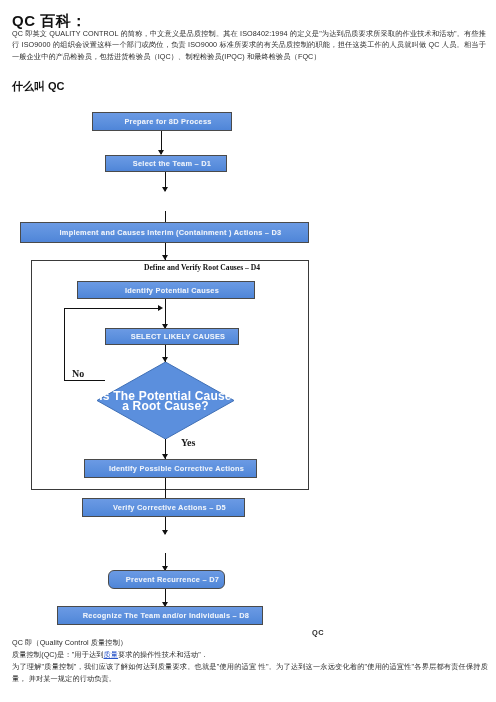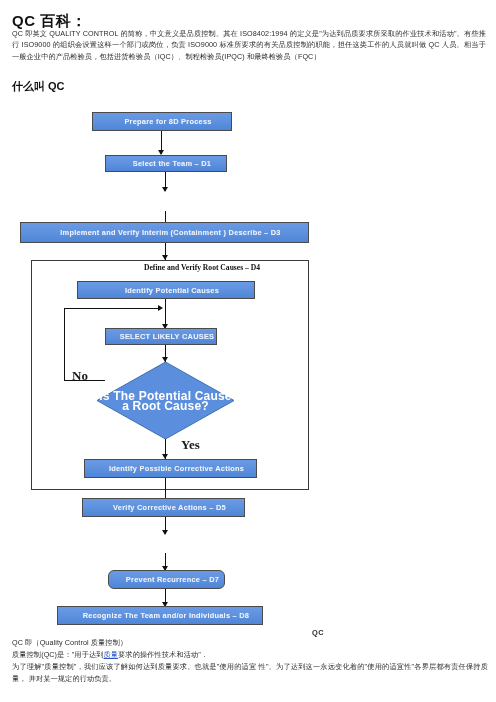--- a/index.html
+++ b/index.html
@@ -138,21 +138,21 @@
     position: absolute;
     width: 0;
     height: 0;
     border-top: 3px solid transparent;
     border-bottom: 3px solid transparent;
     border-left: 5px solid #111111;
   }
 
   .edge-label {
     position: absolute;
-    font-size: 13px;
+    font-size: 10px;
     font-weight: bold;
     color: #1a1a1a;
     font-family: "Liberation Serif", "DejaVu Serif", serif;
     white-space: nowrap;
   }
 
   .caption {
     position: absolute;
     font-size: 7.4px;
     font-weight: bold;
@@ -195,41 +195,41 @@
   <div class="node lightgrad" style="left:105px; top:55px; width:122px; height:17px;">
     <span>Select the Team – D1</span>
   </div>
   <div class="vline" style="left:165px; top:72px; height:19px;"></div>
   <div class="arrow-down" style="left:162px; top:87px;"></div>
 
   <div class="vline" style="left:165px; top:111px; height:17px;"></div>
   <div class="arrow-down" style="left:162px; top:124px;"></div>
 
   <div class="node lightgrad" style="left:20px; top:122px; width:289px; height:21px;">
-    <span>Implement and Verify Interim (Containment ) Describe – D3</span>
+    <span>Implement and Causes Interim (Containment ) Actions – D3</span>
   </div>
   <div class="vline" style="left:165px; top:143px; height:17px;"></div>
   <div class="arrow-down" style="left:162px; top:155px;"></div>
 
   <div class="group-box" style="left:31px; top:160px; width:278px; height:230px;"></div>
   <div class="group-label" style="left:96px; top:163px;">Define and Verify Root Causes – D4</div>
 
   <div class="node lightgrad" style="left:77px; top:181px; width:178px; height:18px;">
     <span>Identify Potential Causes</span>
   </div>
 
   <div class="vline" style="left:165px; top:199px; height:29px;"></div>
   <div class="arrow-down" style="left:162px; top:224px;"></div>
 
   <div class="hline" style="left:64px; top:208px; width:95px;"></div>
   <div class="arrow-right" style="left:158px; top:205px;"></div>
   <div class="vline" style="left:64px; top:208px; height:72px;"></div>
   <div class="hline" style="left:64px; top:280px; width:41px;"></div>
 
-  <div class="node lightgrad" style="left:105px; top:228px; width:112px; height:17px;">
+  <div class="node lightgrad" style="left:105px; top:228px; width:134px; height:17px;">
     <span>SELECT LIKELY CAUSES</span>
   </div>
   <div class="vline" style="left:165px; top:245px; height:17px;"></div>
   <div class="arrow-down" style="left:162px; top:257px;"></div>
 
   <div class="diamond-wrap" style="left:97px; top:262px; width:137px; height:77px;">
     <svg class="diamond-shape" viewBox="0 0 137 77" preserveAspectRatio="none">
       <polygon points="68.5,0 137,38.5 68.5,77 0,38.5" fill="#5b8fdd" stroke="#3f6fb5" stroke-width="1"></polygon>
     </svg>
     <div class="diamond-text">Is The Potential Cause a Root Cause?</div>

